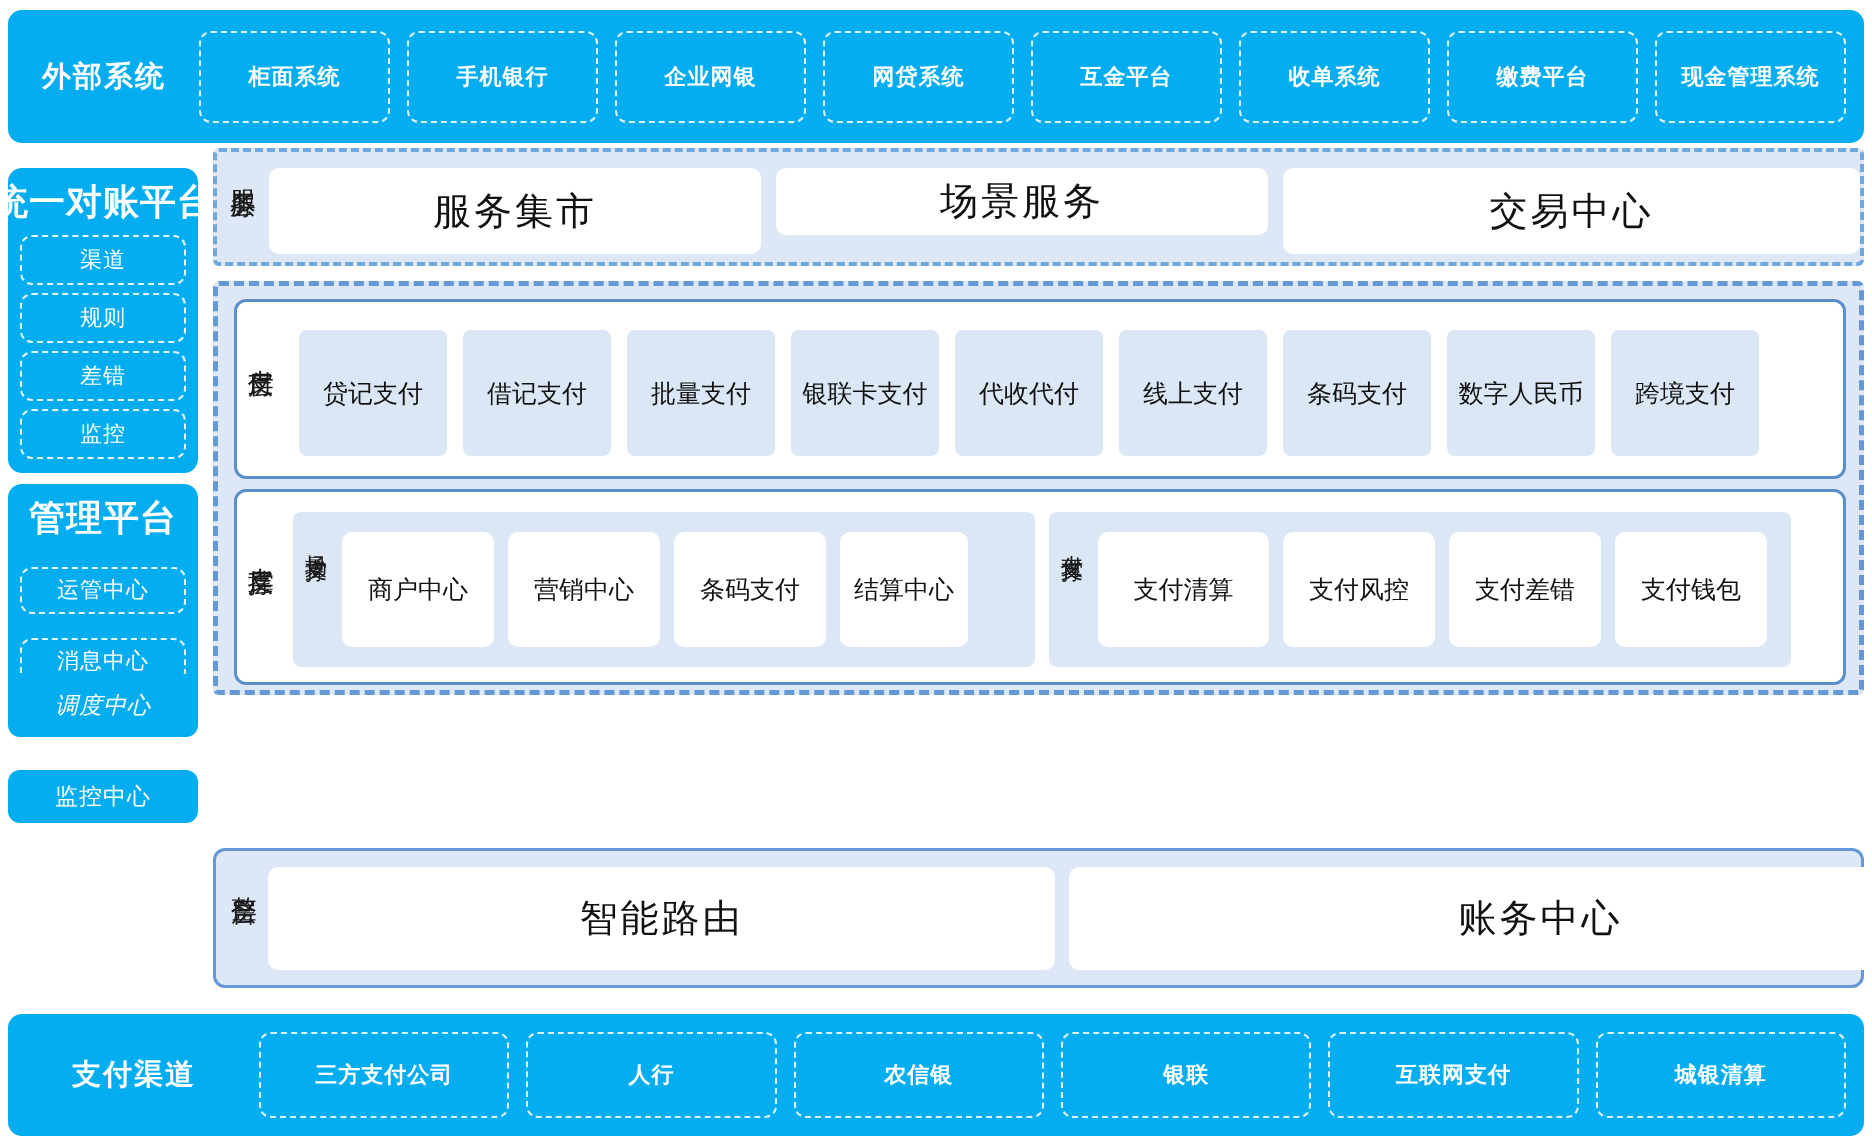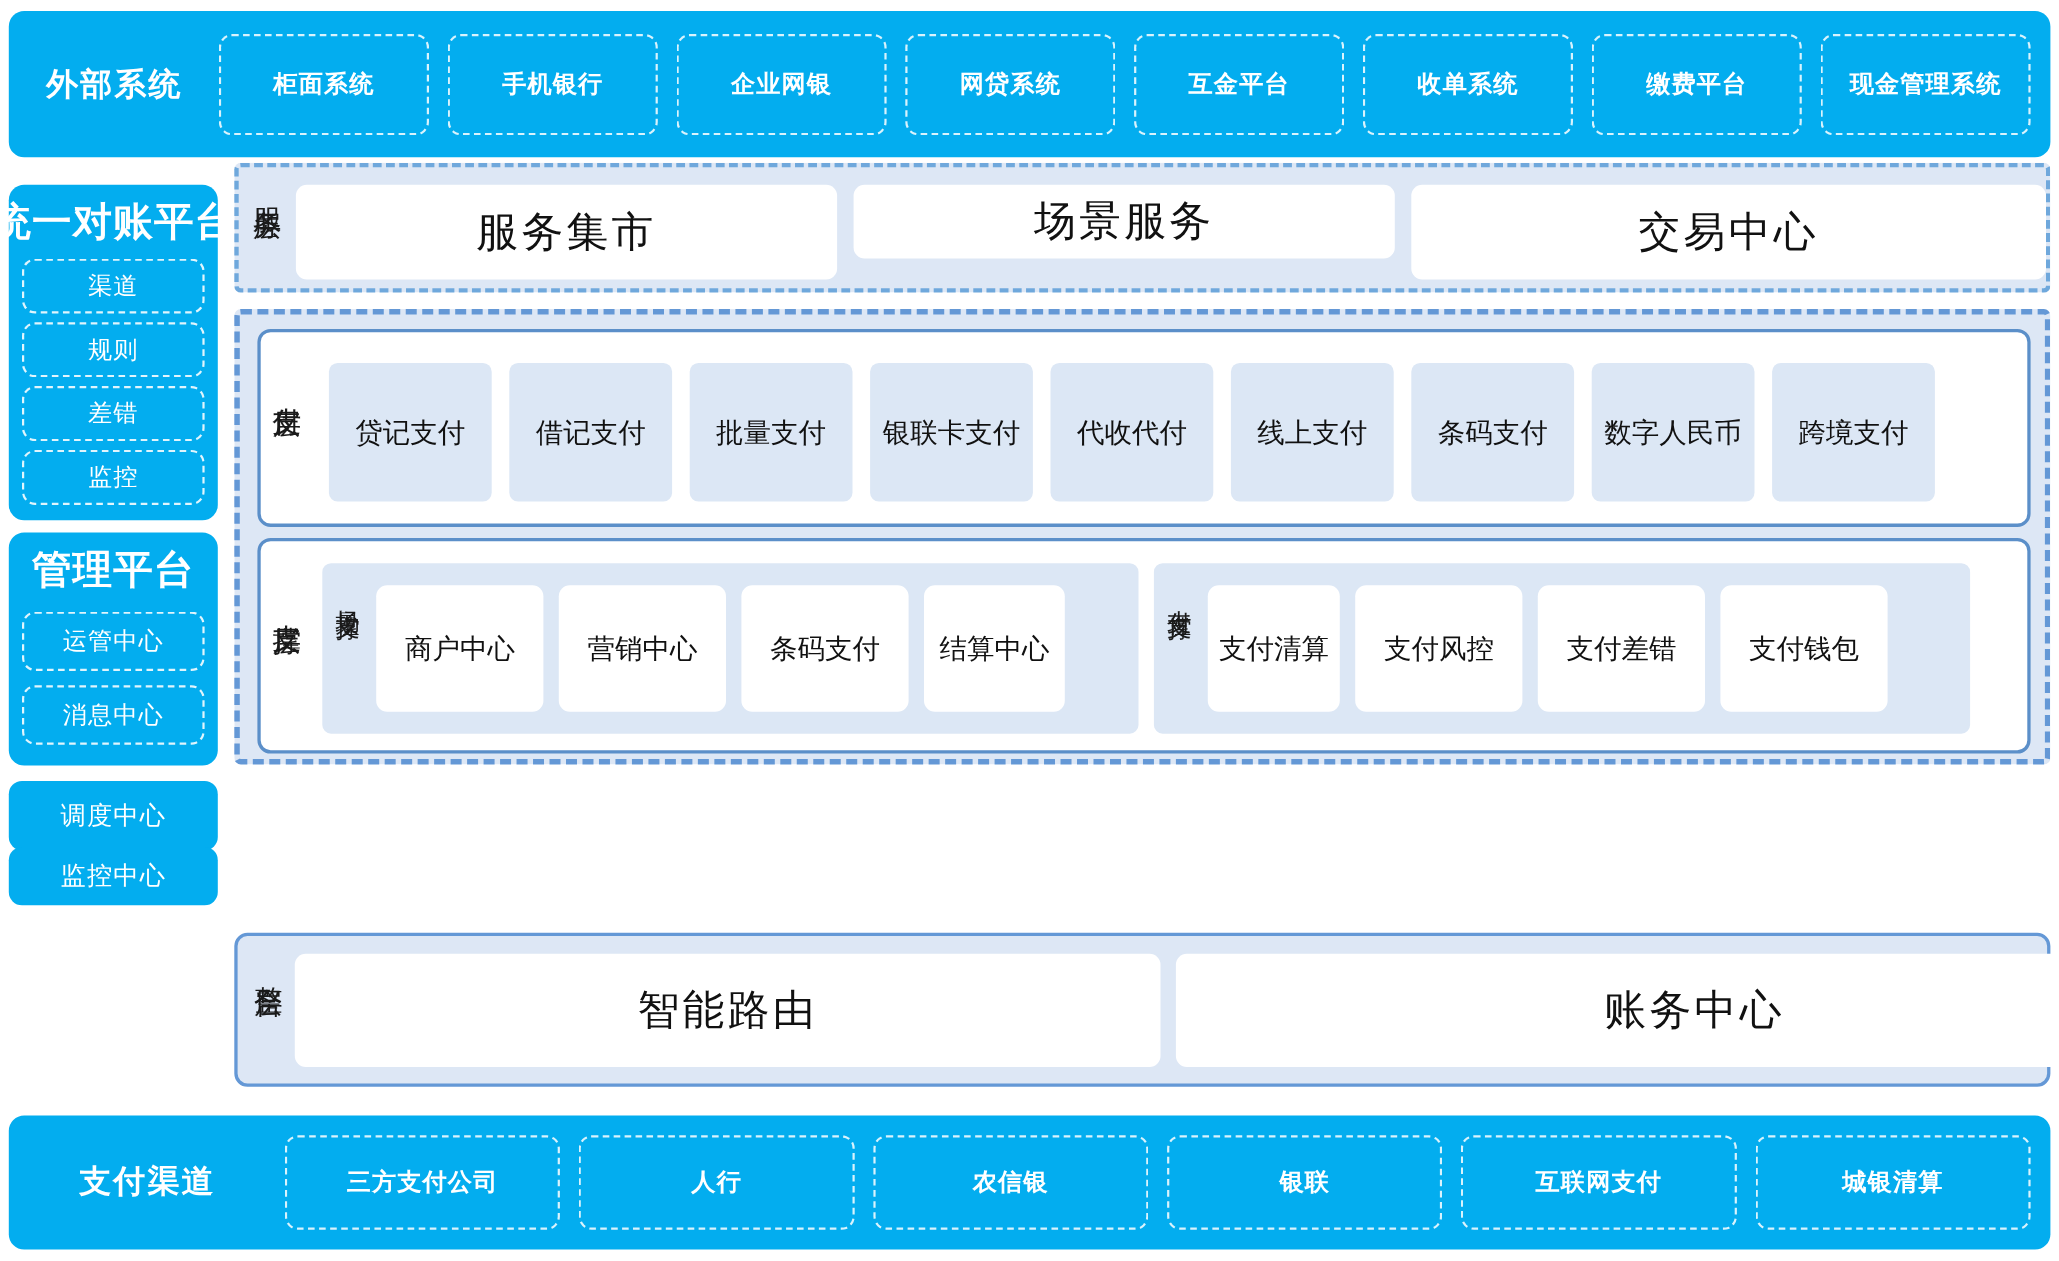--- a/index.html
+++ b/index.html
@@ -182,27 +182,27 @@
   </div>
 
   <div class="abs side-card" style="left:8px; top:168px; width:190px; height:305px; padding:10px 12px 12px 12px; gap:8px;">
     <div class="side-card-title">统一对账平台</div>
     <div class="side-chip" style="width:100%; height:50px;">渠道</div>
     <div class="side-chip" style="width:100%; height:50px;">规则</div>
     <div class="side-chip" style="width:100%; height:50px;">差错</div>
     <div class="side-chip" style="width:100%; height:50px;">监控</div>
   </div>
 
-  <div class="abs side-card" style="left:8px; top:484px; width:190px; height:212px; padding:10px 12px 12px 12px; gap:13px;">
+  <div class="abs side-card" style="left:8px; top:484px; width:190px; height:212px; padding:10px 12px 12px 12px; gap:24px;">
     <div class="side-card-title">管理平台</div>
     <div class="side-chip" style="width:100%; height:54px;">运管中心</div>
     <div class="side-chip" style="width:100%; height:54px;">消息中心</div>
   </div>
 
-  <div class="abs side-solid" style="left:8px; top:710px; width:190px; height:63px;">调度中心</div>
+  <div class="abs side-solid" style="left:8px; top:674px; width:190px; height:63px;font-style:italic;">调度中心</div>
   <div class="abs side-solid" style="left:8px; top:770px; width:190px; height:53px;">监控中心</div>
 
   <div class="abs layer-dashdot" style="left:213px; top:148px; width:1651px; height:118px;">
     <div class="abs vtext layer-label" style="left:12px; top:17px; height:84px;">服务层</div>
     <div class="abs card-white-lg" style="left:52px; top:16px; width:492px; height:86px;">服务集市</div>
     <div class="abs card-white-lg" style="left:559px; top:16px; width:492px; height:67px;">场景服务</div>
     <div class="abs card-white-lg" style="left:1066px; top:16px; width:577px; height:86px;">交易中心</div>
   </div>
 
   <div class="abs layer-dashed" style="left:213px; top:281px; width:1651px; height:414px;">
@@ -226,21 +226,21 @@
       <div class="abs subgroup" style="left:56px; top:20px; width:742px; height:155px; padding-left:12px; gap:14px;">
         <div class="vtext sub-label" style="height:106px; flex:none;">场景支撑</div>
         <div class="card-white-sm" style="width:152px; height:115px;">商户中心</div>
         <div class="card-white-sm" style="width:152px; height:115px;">营销中心</div>
         <div class="card-white-sm" style="width:152px; height:115px;">条码支付</div>
         <div class="card-white-sm" style="width:128px; height:115px;">结算中心</div>
       </div>
 
       <div class="abs subgroup" style="left:812px; top:20px; width:742px; height:155px; padding-left:12px; gap:14px;">
         <div class="vtext sub-label" style="height:106px; flex:none;">支付支撑</div>
-        <div class="card-white-sm" style="width:120px; height:115px;">支付清算</div>
+        <div class="card-white-sm" style="width:171px; height:115px;">支付清算</div>
         <div class="card-white-sm" style="width:152px; height:115px;">支付风控</div>
         <div class="card-white-sm" style="width:152px; height:115px;">支付差错</div>
         <div class="card-white-sm" style="width:152px; height:115px;">支付钱包</div>
       </div>
     </div>
   </div>
 
   <div class="abs layer-solid" style="left:213px; top:848px; width:1651px; height:140px;">
     <div class="abs vtext layer-label" style="left:14px; top:25px; height:84px;">整合层</div>
     <div class="abs card-white-lg" style="left:52px; top:16px; width:787px; height:103px;">智能路由</div>

